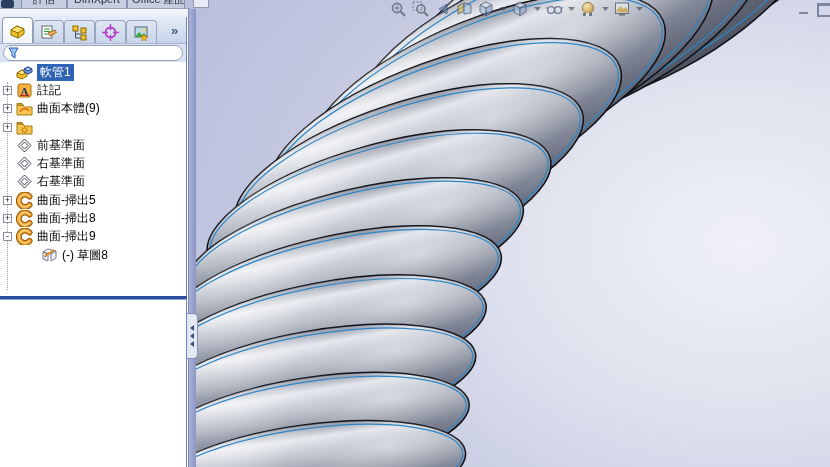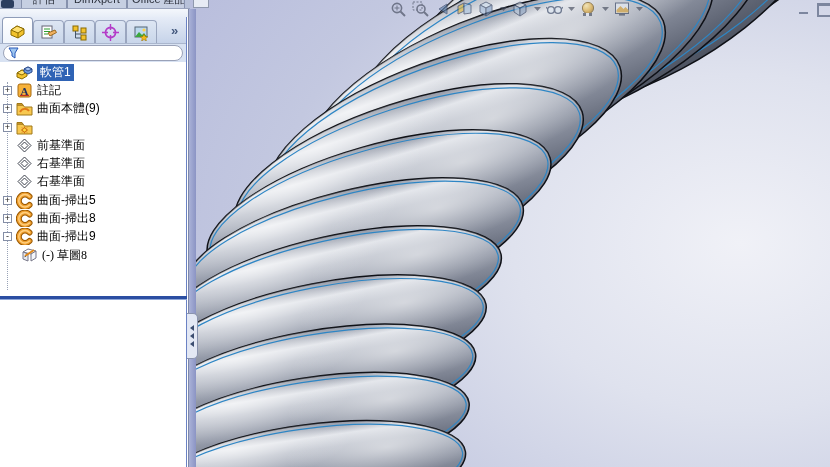--- a/index.html
+++ b/index.html
@@ -48,21 +48,21 @@
   .tree{position:relative;padding-top:1px;}
   .tree::before{content:"";position:absolute;left:7px;top:20px;height:208px;border-left:1px dotted #98a2b6;}
   .trow{position:relative;height:18.3px;display:flex;align-items:center;padding-left:3px;white-space:nowrap;}
   .tgl{flex:none;width:9px;height:9px;box-sizing:border-box;border:1px solid #848ea6;background:#fff;
     font-size:9px;line-height:6px;text-align:center;color:#222;margin-right:4px;z-index:1;}
   .tgl:empty{visibility:hidden;}
   .ic{flex:none;width:17px;height:17px;margin-right:4px;}
   .ic svg{display:block}
   .tlbl{font-size:12px;color:#000;}
   .tlbl.sel{background:#2F63B5;color:#fff;padding:0 3px;}
-  .trow.child{padding-left:8px;font-family:Liberation Serif, serif;}
+  .trow.child{padding-left:28px;}
   .rollback{position:absolute;left:0;top:279px;width:187px;height:3px;background:#2B4EA2;border-bottom:1px solid #8ea6d8;}
 
   
   .splitter{position:absolute;left:188px;top:9px;width:8px;height:458px;
     background:linear-gradient(90deg,#aab2d8,#8b94c4);border-left:1px solid #7e88a8;box-sizing:border-box;}
   .handle{position:absolute;left:187px;top:313px;width:11px;height:46px;background:#e3e8f4;
     border:1px solid #8a93ad;border-left:none;border-radius:0 5px 5px 0;box-sizing:border-box;
     display:flex;flex-direction:column;align-items:center;justify-content:center;gap:2px;}
   .handle i{width:0;height:0;border-top:3px solid transparent;border-bottom:3px solid transparent;
     border-right:4px solid #3c4d70;}

